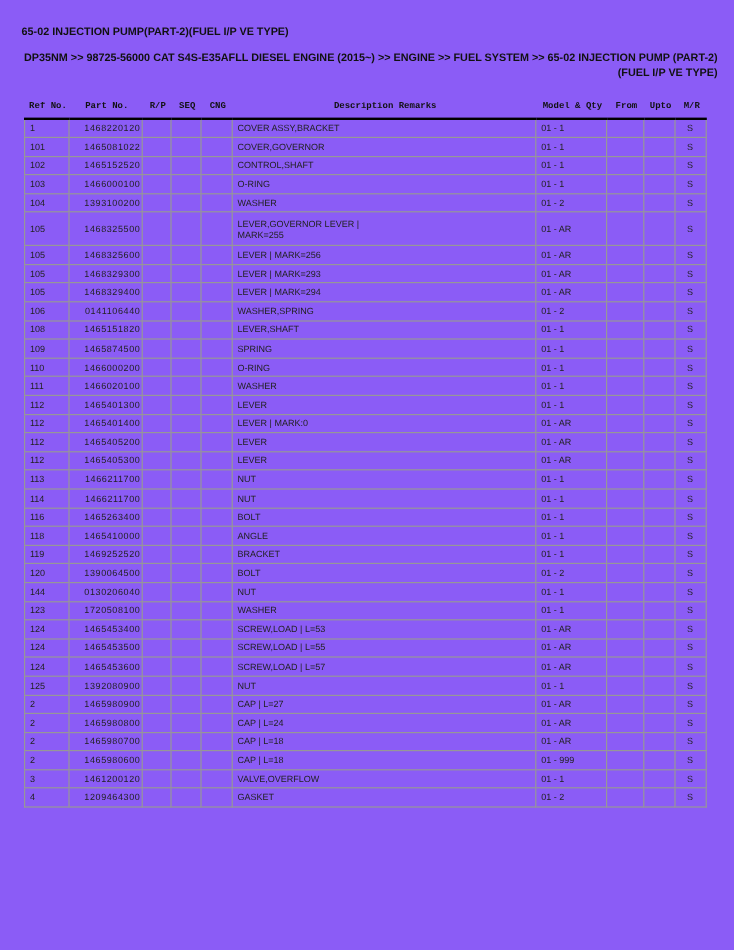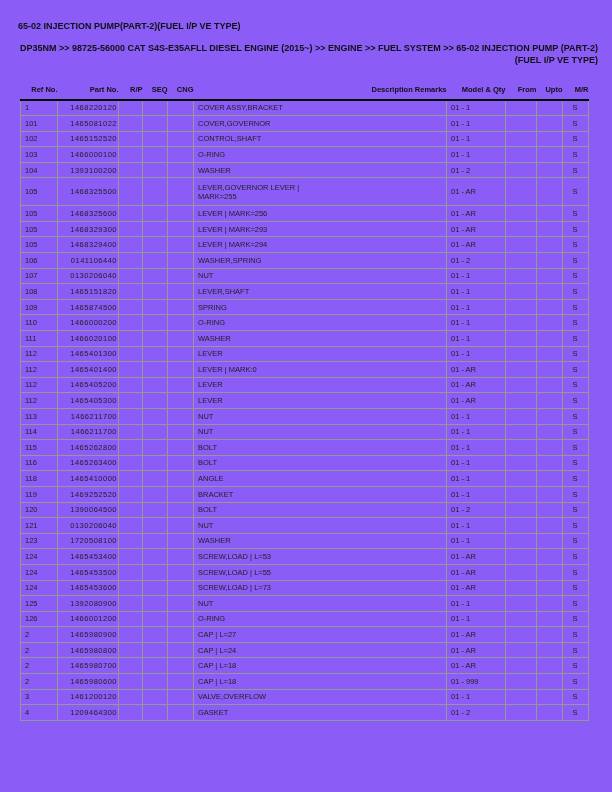--- a/index.html
+++ b/index.html
@@ -35,28 +35,29 @@
     position: absolute;
     left: 20px;
     top: 85px;
     border-collapse: collapse;
     table-layout: fixed;
     width: 568px;
   }
   table.parts thead th {
     font-size: 7.5px;
     font-weight: bold;
-    text-align: right;
+    text-align: center;
     vertical-align: bottom;
     padding: 0 0 5px 2px;
     border: none;
     border-bottom: 2px solid #000000;
     color: #111111;
     white-space: nowrap;
     overflow: hidden;
+    font-family: Liberation Mono, monospace;
   }
   table.parts tbody td {
     border: 1px solid #979797;
     font-size: 7.5px;
     line-height: 9.2px;
     padding: 0 1px 0 4px;
     vertical-align: middle;
     white-space: pre-line;
     overflow: hidden;
     color: #222222;
@@ -218,32 +219,20 @@
           <td class="c2"></td>
           <td class="c3"></td>
           <td class="c4"></td>
           <td class="c5">WASHER,SPRING</td>
           <td class="c6">01 - 2</td>
           <td class="c7"></td>
           <td class="c8"></td>
           <td class="c9">S</td>
         </tr>
         <tr>
-          <td class="c0">107</td>
-          <td class="c1">0130206040</td>
-          <td class="c2"></td>
-          <td class="c3"></td>
-          <td class="c4"></td>
-          <td class="c5">NUT</td>
-          <td class="c6">01 - 1</td>
-          <td class="c7"></td>
-          <td class="c8"></td>
-          <td class="c9">S</td>
-        </tr>
-        <tr>
           <td class="c0">108</td>
           <td class="c1">1465151820</td>
           <td class="c2"></td>
           <td class="c3"></td>
           <td class="c4"></td>
           <td class="c5">LEVER,SHAFT</td>
           <td class="c6">01 - 1</td>
           <td class="c7"></td>
           <td class="c8"></td>
           <td class="c9">S</td>
@@ -350,32 +339,20 @@
           <td class="c2"></td>
           <td class="c3"></td>
           <td class="c4"></td>
           <td class="c5">NUT</td>
           <td class="c6">01 - 1</td>
           <td class="c7"></td>
           <td class="c8"></td>
           <td class="c9">S</td>
         </tr>
         <tr>
-          <td class="c0">115</td>
-          <td class="c1">1465262800</td>
-          <td class="c2"></td>
-          <td class="c3"></td>
-          <td class="c4"></td>
-          <td class="c5">BOLT</td>
-          <td class="c6">01 - 1</td>
-          <td class="c7"></td>
-          <td class="c8"></td>
-          <td class="c9">S</td>
-        </tr>
-        <tr>
           <td class="c0">116</td>
           <td class="c1">1465263400</td>
           <td class="c2"></td>
           <td class="c3"></td>
           <td class="c4"></td>
           <td class="c5">BOLT</td>
           <td class="c6">01 - 1</td>
           <td class="c7"></td>
           <td class="c8"></td>
           <td class="c9">S</td>
@@ -410,21 +387,21 @@
           <td class="c2"></td>
           <td class="c3"></td>
           <td class="c4"></td>
           <td class="c5">BOLT</td>
           <td class="c6">01 - 2</td>
           <td class="c7"></td>
           <td class="c8"></td>
           <td class="c9">S</td>
         </tr>
         <tr>
-          <td class="c0">121</td>
+          <td class="c0">144</td>
           <td class="c1">0130206040</td>
           <td class="c2"></td>
           <td class="c3"></td>
           <td class="c4"></td>
           <td class="c5">NUT</td>
           <td class="c6">01 - 1</td>
           <td class="c7"></td>
           <td class="c8"></td>
           <td class="c9">S</td>
         </tr>
@@ -463,45 +440,33 @@
           <td class="c7"></td>
           <td class="c8"></td>
           <td class="c9">S</td>
         </tr>
         <tr>
           <td class="c0">124</td>
           <td class="c1">1465453600</td>
           <td class="c2"></td>
           <td class="c3"></td>
           <td class="c4"></td>
-          <td class="c5">SCREW,LOAD | L=73</td>
+          <td class="c5">SCREW,LOAD | L=57</td>
           <td class="c6">01 - AR</td>
           <td class="c7"></td>
           <td class="c8"></td>
           <td class="c9">S</td>
         </tr>
         <tr>
           <td class="c0">125</td>
           <td class="c1">1392080900</td>
           <td class="c2"></td>
           <td class="c3"></td>
           <td class="c4"></td>
           <td class="c5">NUT</td>
-          <td class="c6">01 - 1</td>
-          <td class="c7"></td>
-          <td class="c8"></td>
-          <td class="c9">S</td>
-        </tr>
-        <tr>
-          <td class="c0">126</td>
-          <td class="c1">1466001200</td>
-          <td class="c2"></td>
-          <td class="c3"></td>
-          <td class="c4"></td>
-          <td class="c5">O-RING</td>
           <td class="c6">01 - 1</td>
           <td class="c7"></td>
           <td class="c8"></td>
           <td class="c9">S</td>
         </tr>
         <tr>
           <td class="c0">2</td>
           <td class="c1">1465980900</td>
           <td class="c2"></td>
           <td class="c3"></td>

